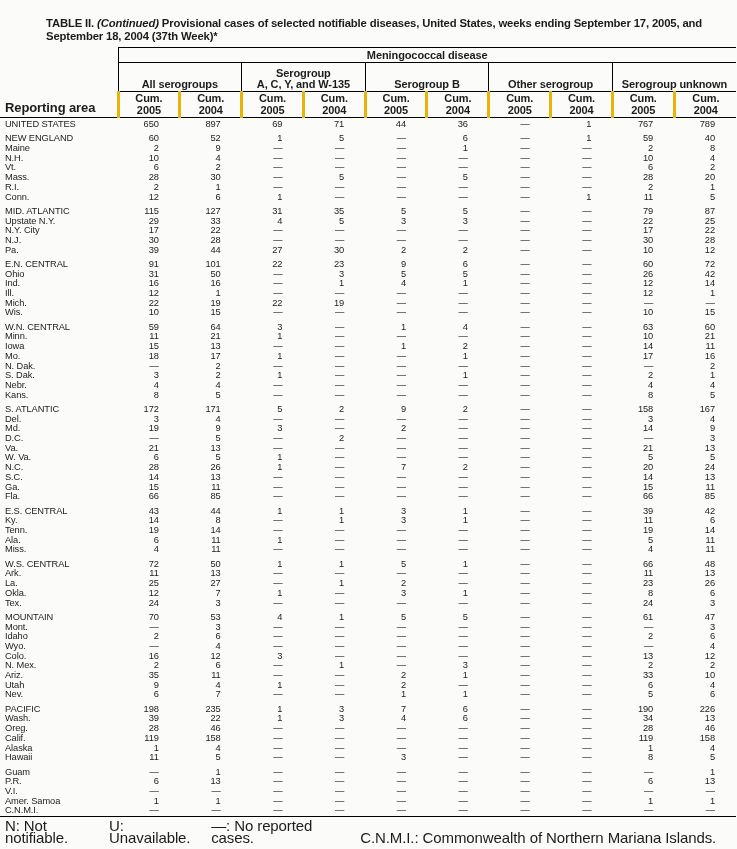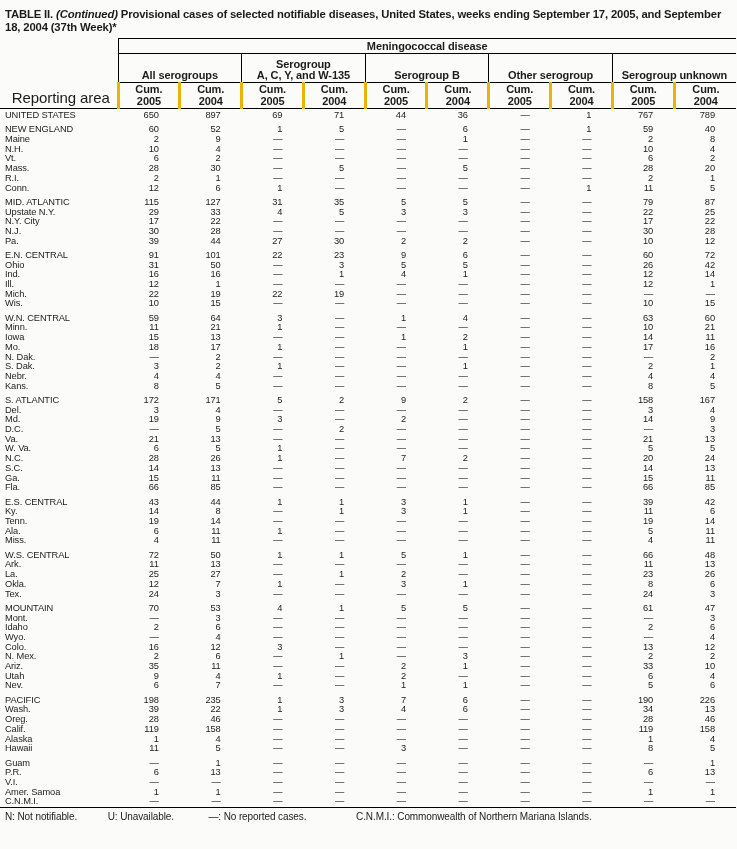--- a/index.html
+++ b/index.html
@@ -6,51 +6,52 @@
     margin: 0; padding: 0;
     background: #fbfbfa;
     width: 737px; height: 849px;
     font-family: "Liberation Sans", sans-serif;
     color: #1c1c1c;
     overflow: hidden;
   }
   .page { position: relative; width: 737px; height: 849px; }
 
   .title {
-    padding: 8px 8px 3px 5px;
+    padding: 17px 8px 3px 5px;
     font-size: 11.3px;
     font-weight: bold;
     line-height: 13px;
     letter-spacing: -0.15px;
+    margin-left: 41px;
   }
   .title .cont { font-style: italic; }
 
   table.mmwr {
     border-collapse: collapse;
     table-layout: fixed;
     width: 736px;
     margin-top: 1px;
   }
   col.c-area { width: 118px; }
   col.c-val  { width: 61.8px; }
 
   thead th {
     font-size: 11px;
     font-weight: bold;
     letter-spacing: -0.1px;
     padding: 0;
   }
   .th-area {
     vertical-align: bottom;
-    text-align: center;
-    font-weight: normal;
+    text-align: left;
+    font-weight: bold;
     padding: 0 0 2px 5px;
     border-right: 1px solid #000;
     border-bottom: 1.6px solid #000;
-    font-size: 15px;
+    font-size: 13px;
   }
   .th-disease {
     border-top: 1.4px solid #000;
     border-bottom: 1px solid #000;
     border-left: 1px solid #000;
     text-align: center;
     vertical-align: middle;
     height: 13px;
     padding-bottom: 1px;
   }
@@ -84,21 +85,21 @@
     overflow: hidden;
   }
   td.area { text-align: left; padding-left: 5px; }
   td.val  { text-align: right; padding-right: 21px; }
   tr.spacer td { height: 4.6px; line-height: 4.6px; font-size: 1px; }
   tbody tr:last-child td { border-bottom: 1.3px solid #000; }
   tbody tr:first-child td { padding-top: 2px; }
 
   .footnotes {
     padding: 3px 5px 0 5px;
-    font-size: 10px;
+    font-size: 15px;
     line-height: 11.5px;
     letter-spacing: -0.1px;
   }
   .legend span { display: inline-block; }
   .legend .l0 { width: 100px; }
   .legend .l1 { width: 98px; }
   .legend .l2 { width: 145px; }
 </style>
 </head>
 <body>

